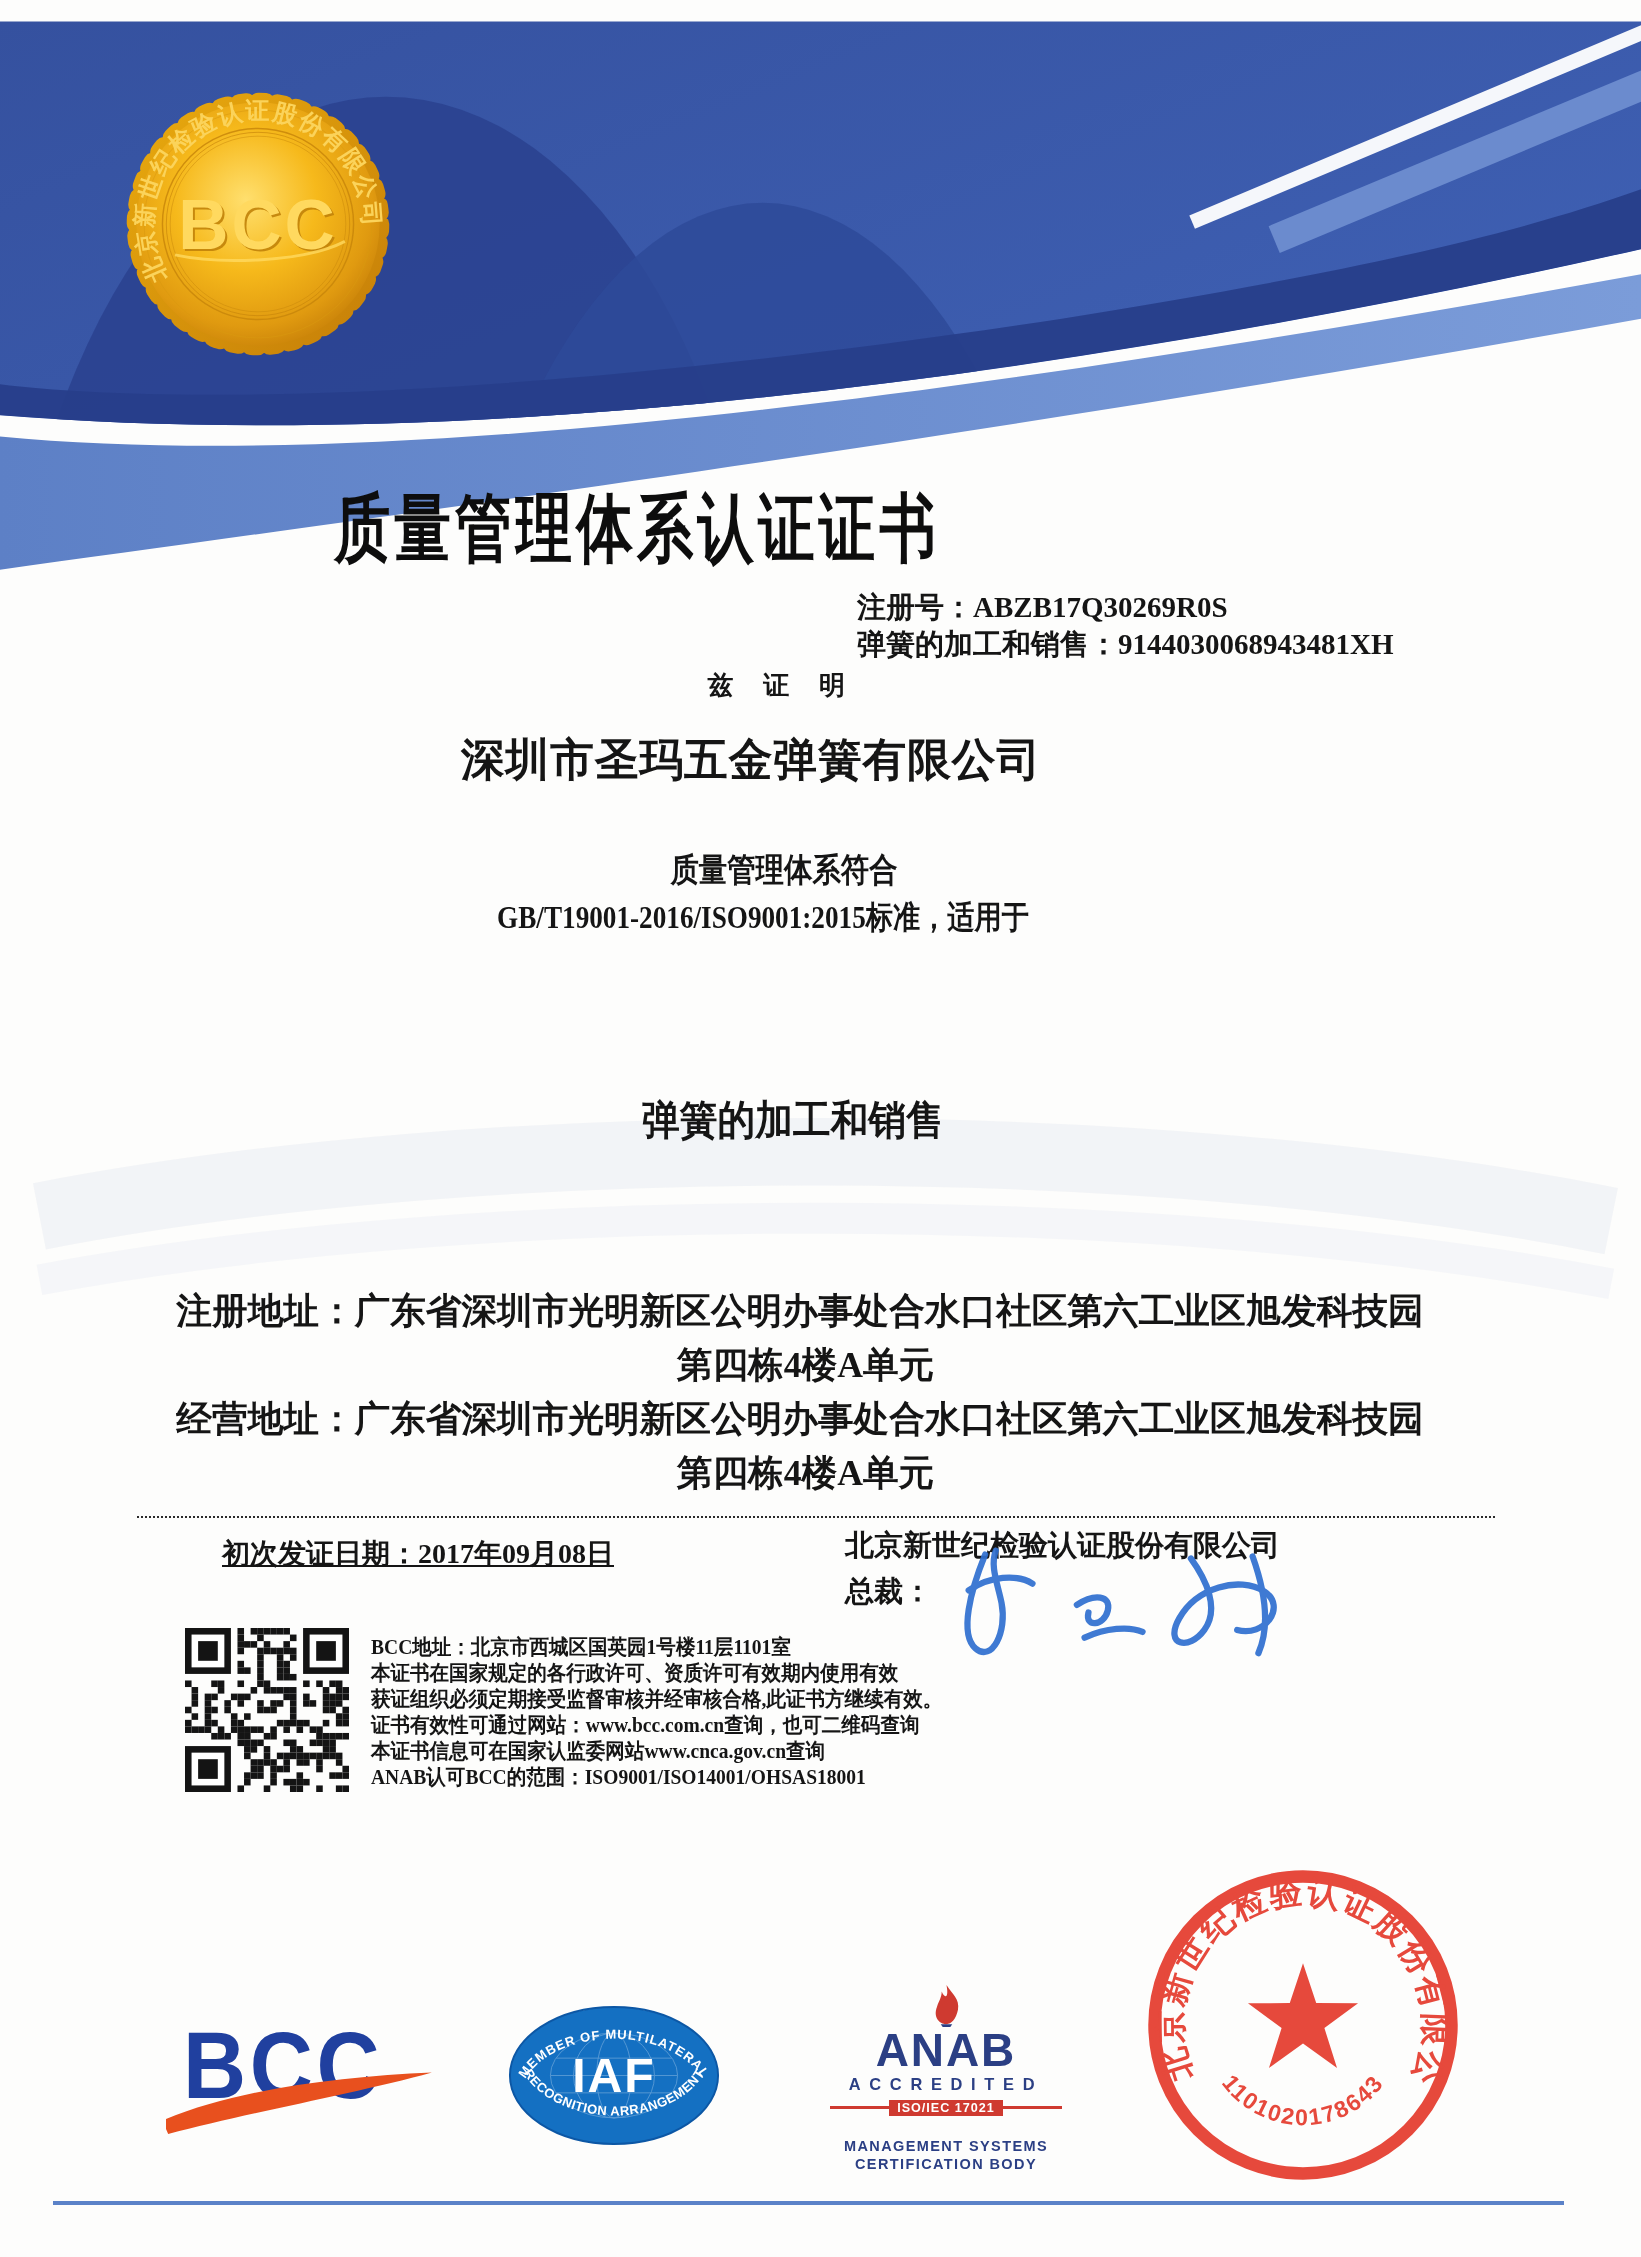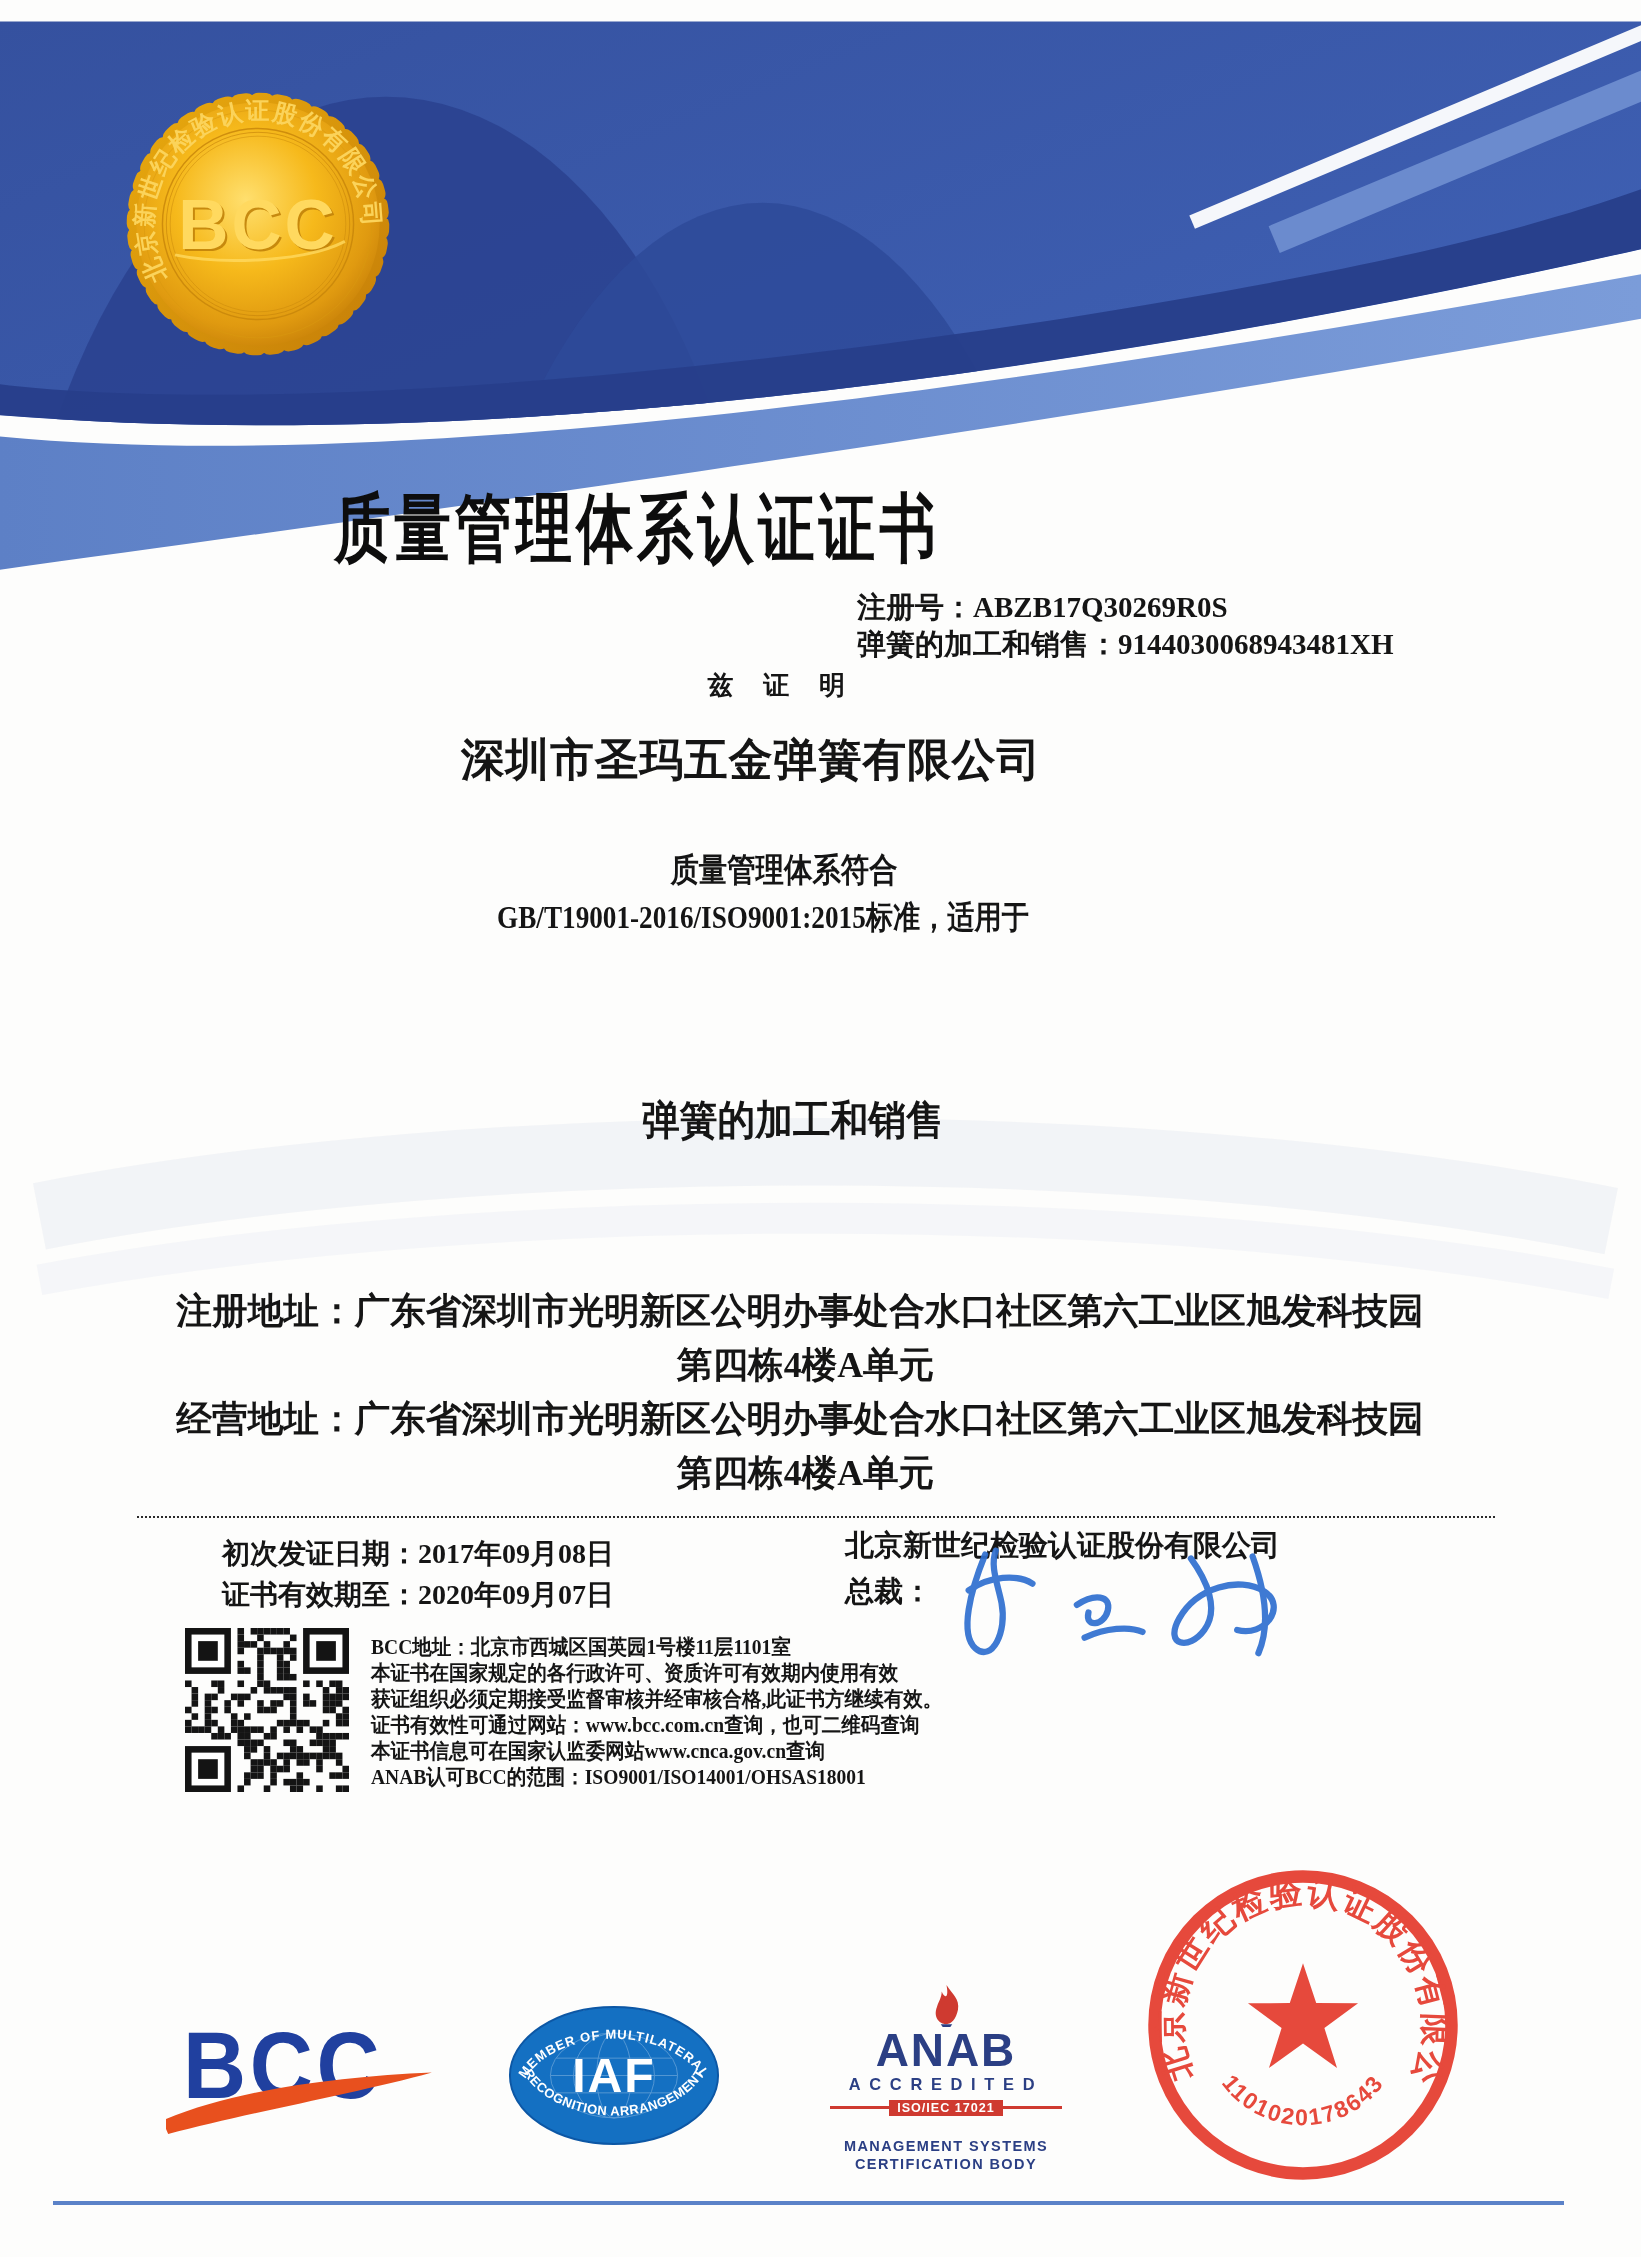--- a/index.html
+++ b/index.html
@@ -10,21 +10,21 @@
   .title{font-size:75px;font-weight:900;letter-spacing:5.8px;transform:scaleX(.75);color:#0d0d0d;}
   .regline{font-size:29px;font-weight:600;line-height:37px;white-space:nowrap;}
   .certify{font-size:26px;font-weight:600;letter-spacing:11.6px;}
   .company{font-size:45px;font-weight:700;letter-spacing:1px;transform:scaleX(.97);}
   .std1{font-size:33px;font-weight:600;transform:scaleX(.86);}
   .std2{font-size:32px;font-weight:600;transform:scaleX(.85);white-space:nowrap;}
   .scope{font-size:41px;font-weight:600;transform:scaleX(.92);}
   .addr{font-size:36px;font-weight:700;line-height:54px;transform:scaleX(.99);}
   .addr .c{text-align:center;}
   .dotted{border-top:2.9px dotted #2a2a2a;height:0;}
-  .dates{font-size:28px;font-weight:700;line-height:41px;white-space:nowrap;}
+  .dates{font-size:28px;font-weight:700;line-height:41px;white-space:nowrap;text-decoration:underline;}
   .issuer{font-size:29px;font-weight:700;white-space:nowrap;}
   .president{font-size:29px;font-weight:700;}
   .fineprint{font-size:21px;font-weight:600;line-height:26px;white-space:nowrap;
              transform:scaleX(.93);transform-origin:left top;}
   .bccword{font-family:"Liberation Sans","DejaVu Sans",sans-serif;font-size:95px;font-weight:800;
            letter-spacing:3.9px;color:#20409f;transform:scaleX(.92);transform-origin:left center;line-height:1;}
   .anab{font-family:"Liberation Sans","DejaVu Sans",sans-serif;color:#2b3f84;text-align:center;}
   .anab .nm{font-size:46px;font-weight:800;letter-spacing:1.9px;line-height:1;}
   .anab .ac{font-size:16.4px;font-weight:700;letter-spacing:8.7px;margin-top:1.9px;}
   .anab .isorow{display:flex;align-items:center;margin-top:6px;}
@@ -127,23 +127,20 @@
     <div class="c">第四栋4楼A单元</div>
     <div>经营地址：广东省深圳市光明新区公明办事处合水口社区第六工业区旭发科技园</div>
     <div class="c">第四栋4楼A单元</div>
   </div>
 
   <div class="abs dotted" style="left:137px;top:1516px;width:1358px;"></div>
 
   <div class="abs dates" style="left:222px;top:1533px;">
     <div>
       <span>初次发证日期：</span><span>2017年09月08日</span>
-    </div>
-    <div>
-      <span>证书有效期至：</span><span>2020年09月07日</span>
     </div>
   </div>
 
   <div class="abs issuer" style="left:845px;top:1526px;">北京新世纪检验认证股份有限公司</div>
   <div class="abs president" style="left:845px;top:1572px;">总裁：</div>
 
   <svg class="abs" style="left:932px;top:1537px;" width="367" height="126" viewBox="0 0 380 130">
     <g stroke="#2f6fd0" stroke-width="6.5" fill="none" stroke-linecap="round" opacity="0.92">
       <path d="M55,18 C40,55 28,100 45,115 C62,130 78,98 72,68 C68,48 60,30 66,14"></path>
       <path d="M38,55 C60,40 88,38 104,48"></path>

